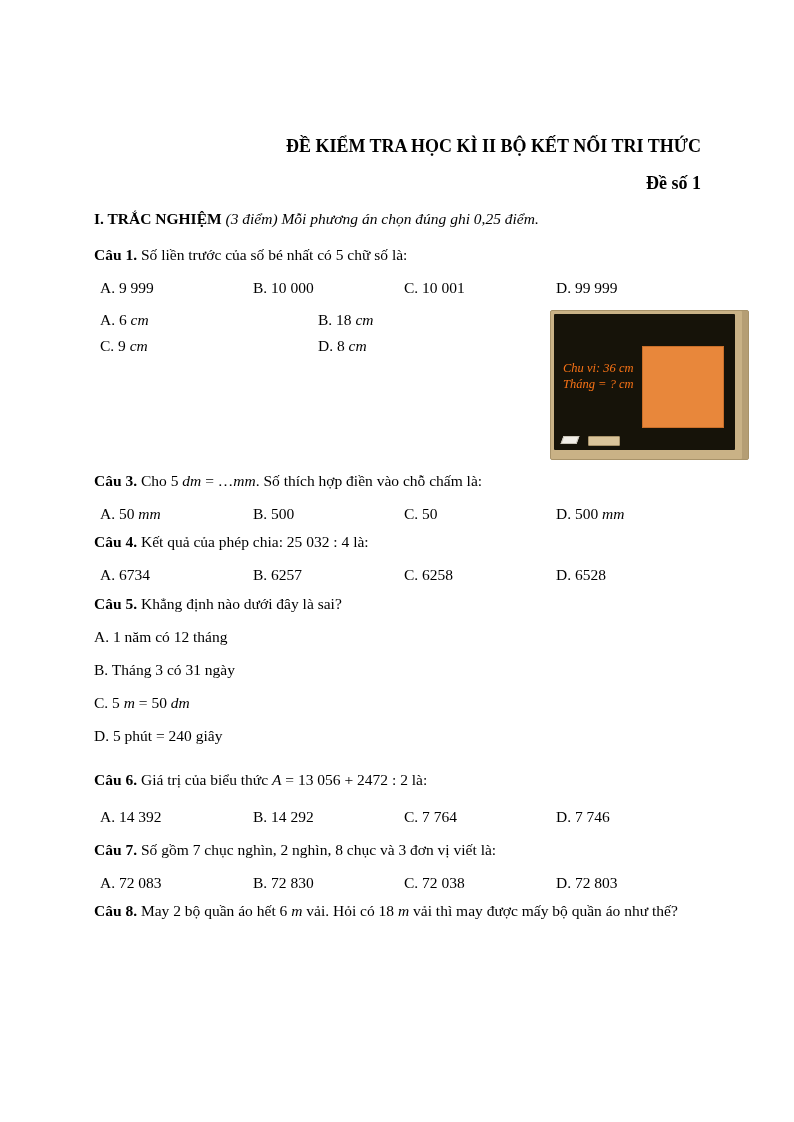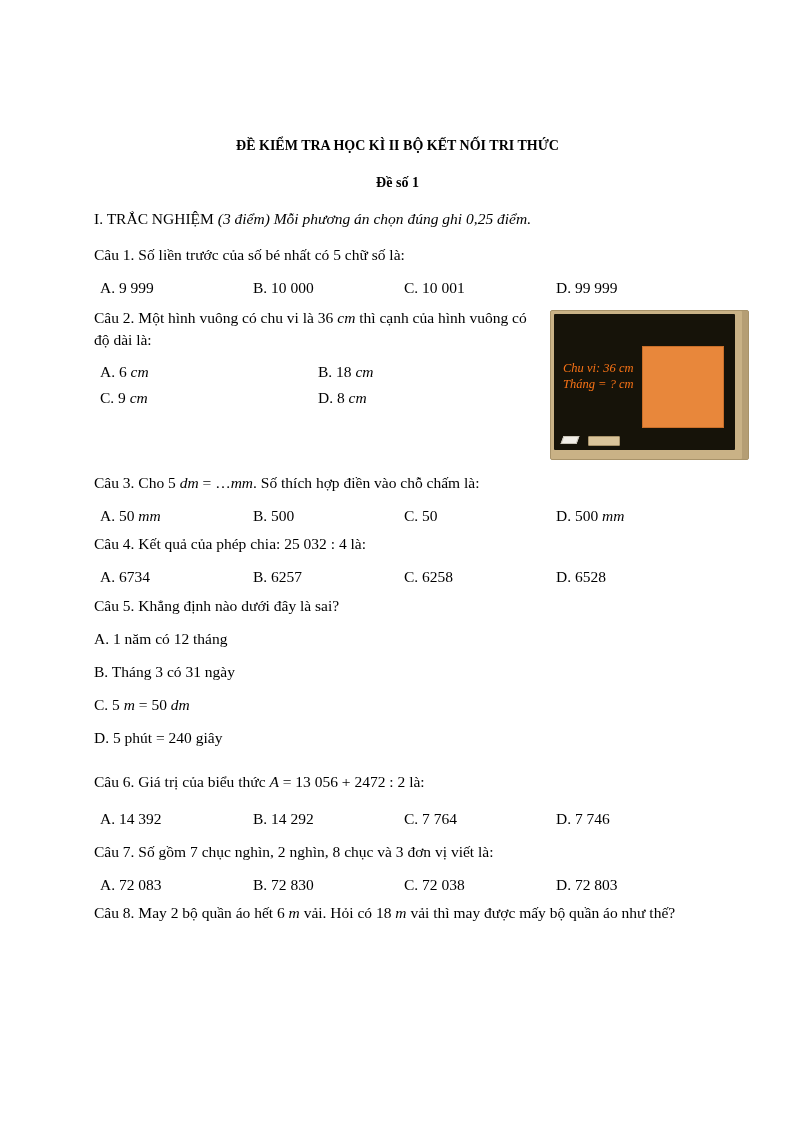--- a/index.html
+++ b/index.html
@@ -11,26 +11,26 @@
     font-size:15.5px;
     color:#000;
     overflow:hidden;
   }
   .content {
     position:absolute;
     left:94px; top:135px;
     width:607px;
     line-height:22px;
   }
-  .b  { font-weight:normal;text-align:right; }
+  .b  { font-weight:bold;text-align:right; }
   .it { font-style:italic; }
   .title, .subtitle {
-    text-align:center;
+    text-align:right;
     font-weight:bold;
-    font-size:14px;
+    font-size:18px;
     height:22px;
   }
   .subtitle { margin-top:15px; }
   .section-line { margin-top:14px; height:22px; }
   .q { min-height:22px; }
   .qnarrow { width:445px; }
   .opts4 {
     display:grid;
     grid-template-columns:153px 151px 152px 1fr;
     padding-left:6px;
@@ -38,21 +38,21 @@
   }
   .opts2 {
     display:grid;
     grid-template-columns:218px 1fr;
     grid-row-gap:4px;
     padding-left:6px;
   }
   .optline { height:22px; margin-top:11px; }
   .mt5{margin-top:11px}.mt6{margin-top:6px}.mt7{margin-top:7px}.mt8{margin-top:8px}
   .mt9{margin-top:22px}.mt10{margin-top:10px}.mt11{margin-top:11px}.mt14{margin-top:14px}
-  .mt15{margin-top:15px}.mt75{margin-top:63px}
+  .mt15{margin-top:15px}.mt75{margin-top:113px}
 
   
   .figure {
     position:absolute;
     left:550px; top:310px;
     width:197px; height:148px;
     background:var(--frame, #c9b286);
     border:1px solid #a8936a;
     border-radius:2px;
     box-shadow:inset -6px 0 0 #b59e74;
@@ -117,23 +117,20 @@
     <div class="q mt14">
       <span class="b">Câu 1.</span><span><span> Số liền trước của số bé nhất có 5 chữ số là:</span></span>
     </div>
     <div class="opts4 mt11">
       <span><span>A. 9 999</span></span>
       <span><span>B. 10 000</span></span>
       <span><span>C. 10 001</span></span>
       <span><span>D. 99 999</span></span>
     </div>
 
-    <div class="q qnarrow mt8">
-      <span class="b">Câu 2.</span><span><span> Một hình vuông có chu vi là 36 </span><span class="it">cm</span><span> thì cạnh của hình vuông có độ dài là:</span></span>
-    </div>
     <div class="opts2 mt10">
       <span><span>A. 6 </span><span class="it">cm</span></span>
       <span><span>B. 18 </span><span class="it">cm</span></span>
       <span><span>C. 9 </span><span class="it">cm</span></span>
       <span><span>D. 8 </span><span class="it">cm</span></span>
     </div>
 
     <div class="q mt75">
       <span class="b">Câu 3.</span><span><span> Cho 5 </span><span class="it">dm</span><span> = …</span><span class="it">mm</span><span>. Số thích hợp điền vào chỗ chấm là:</span></span>
     </div>

